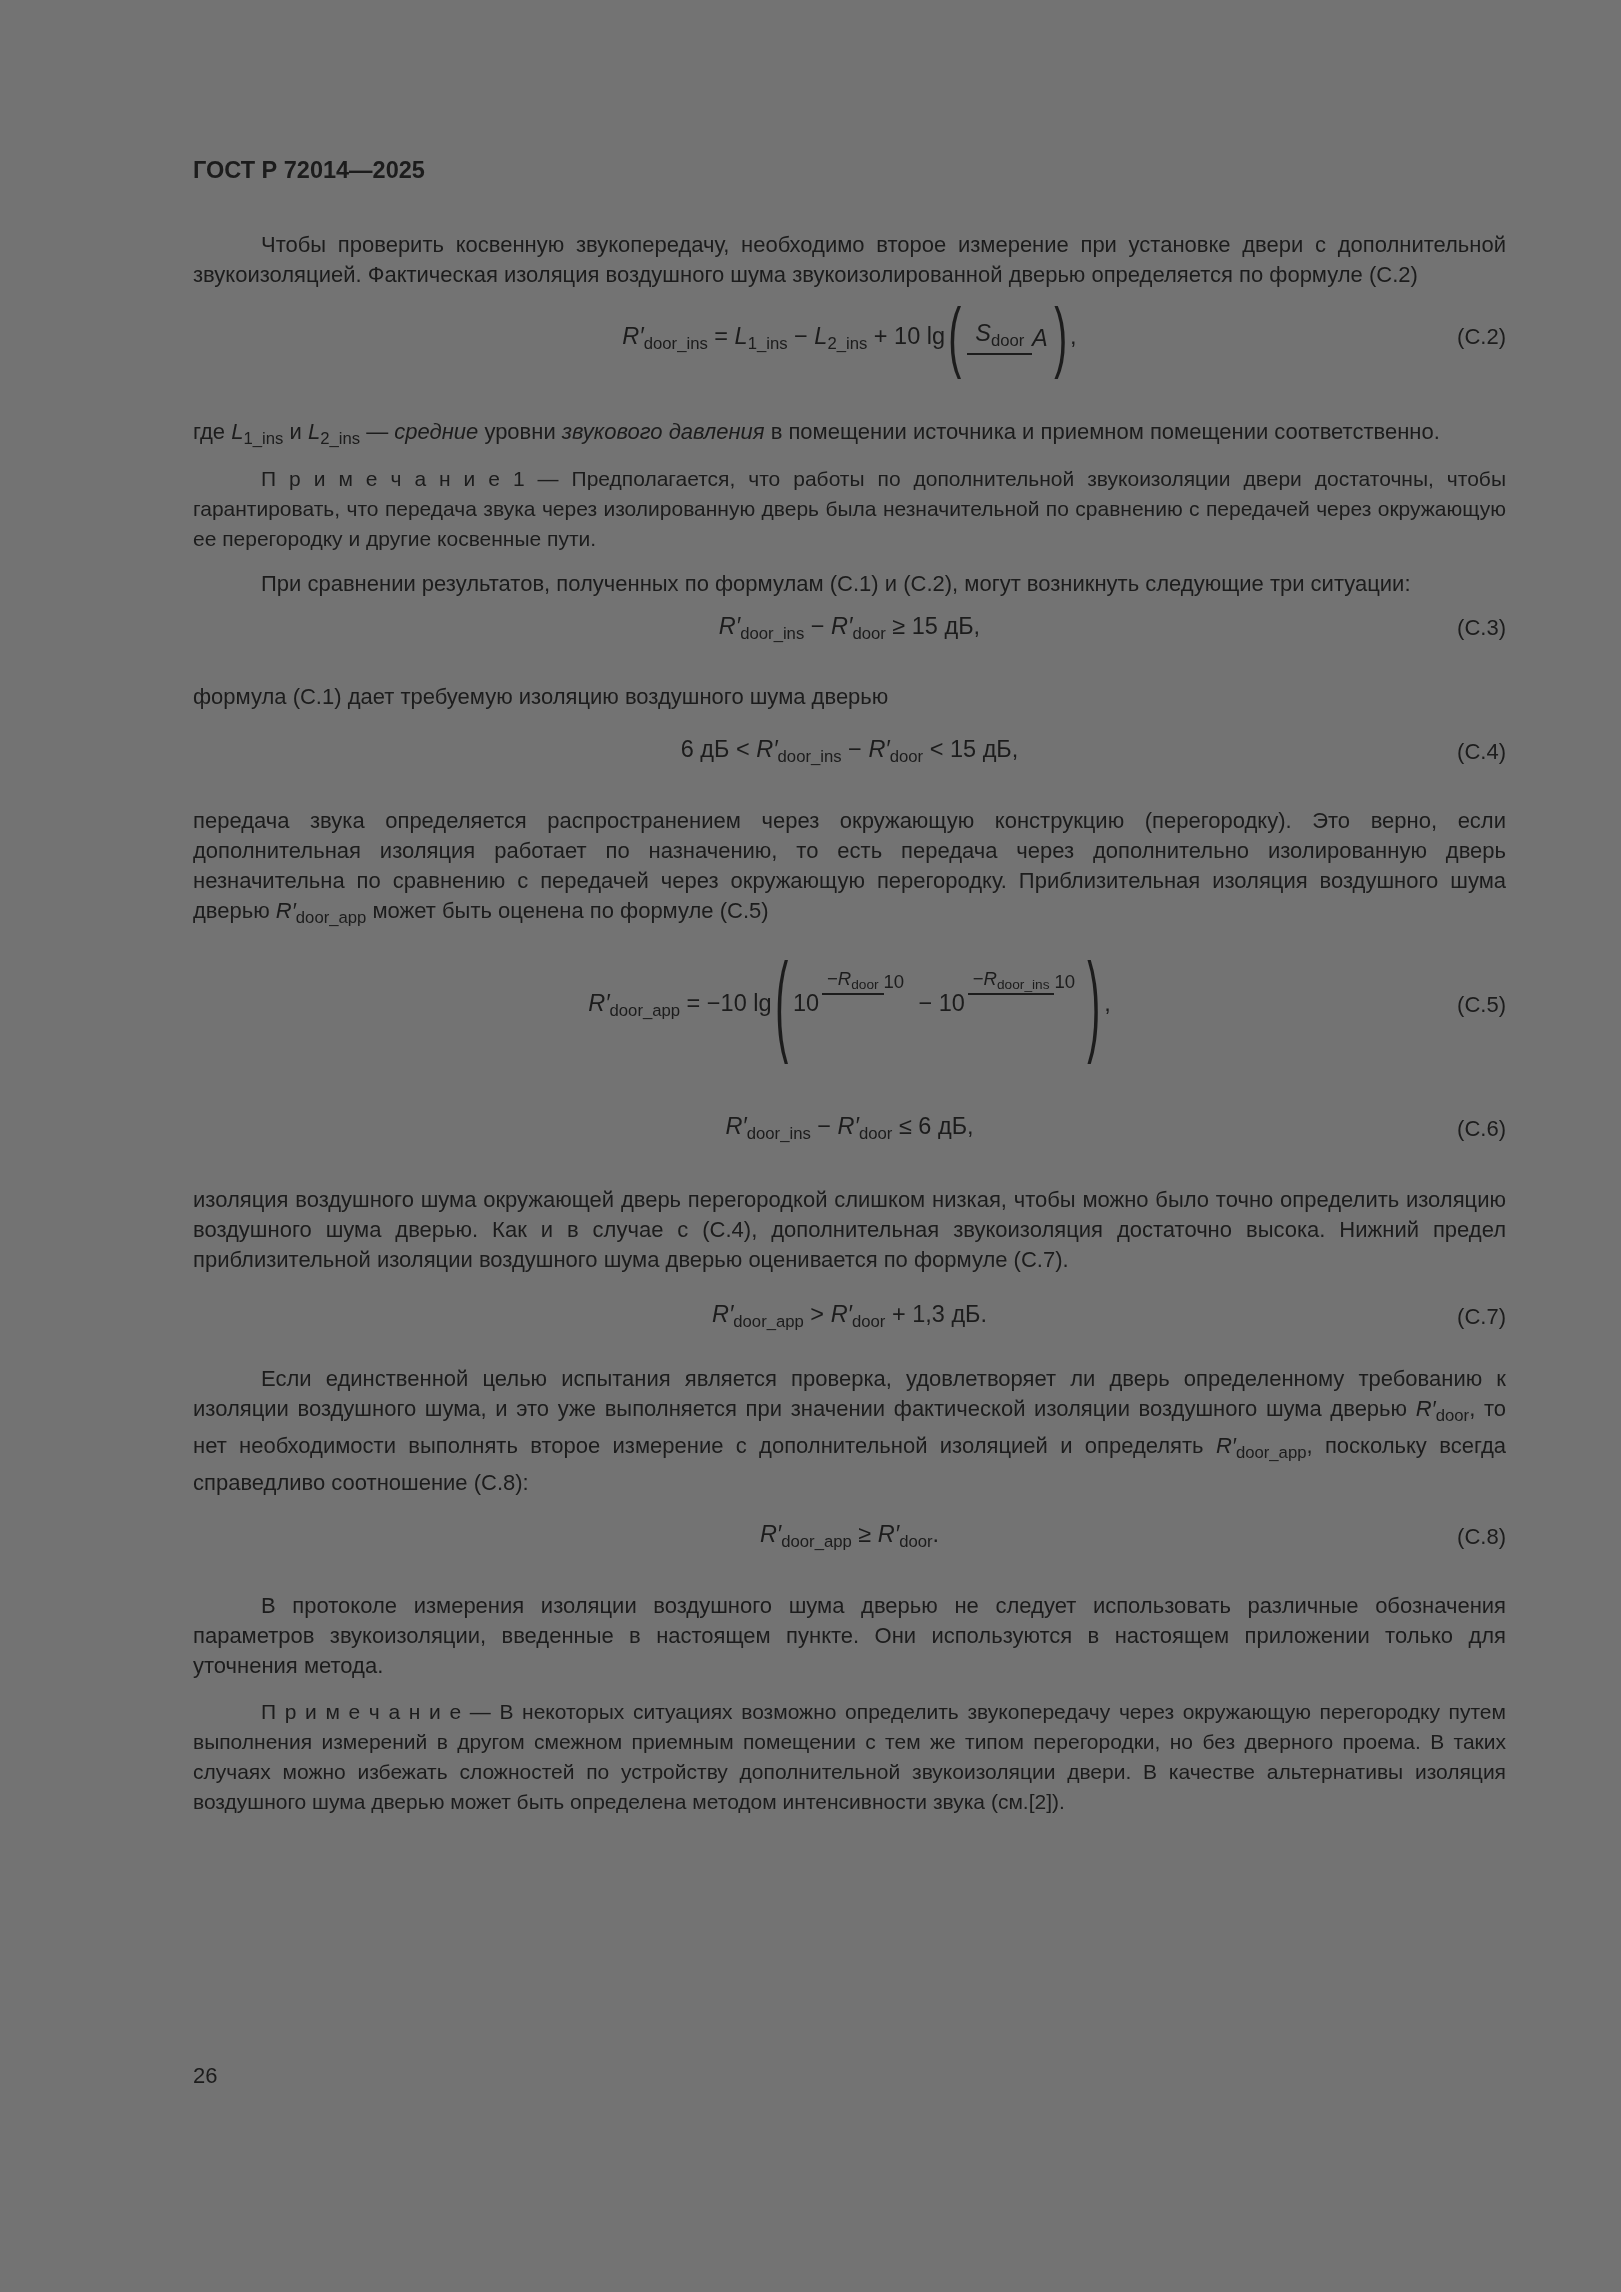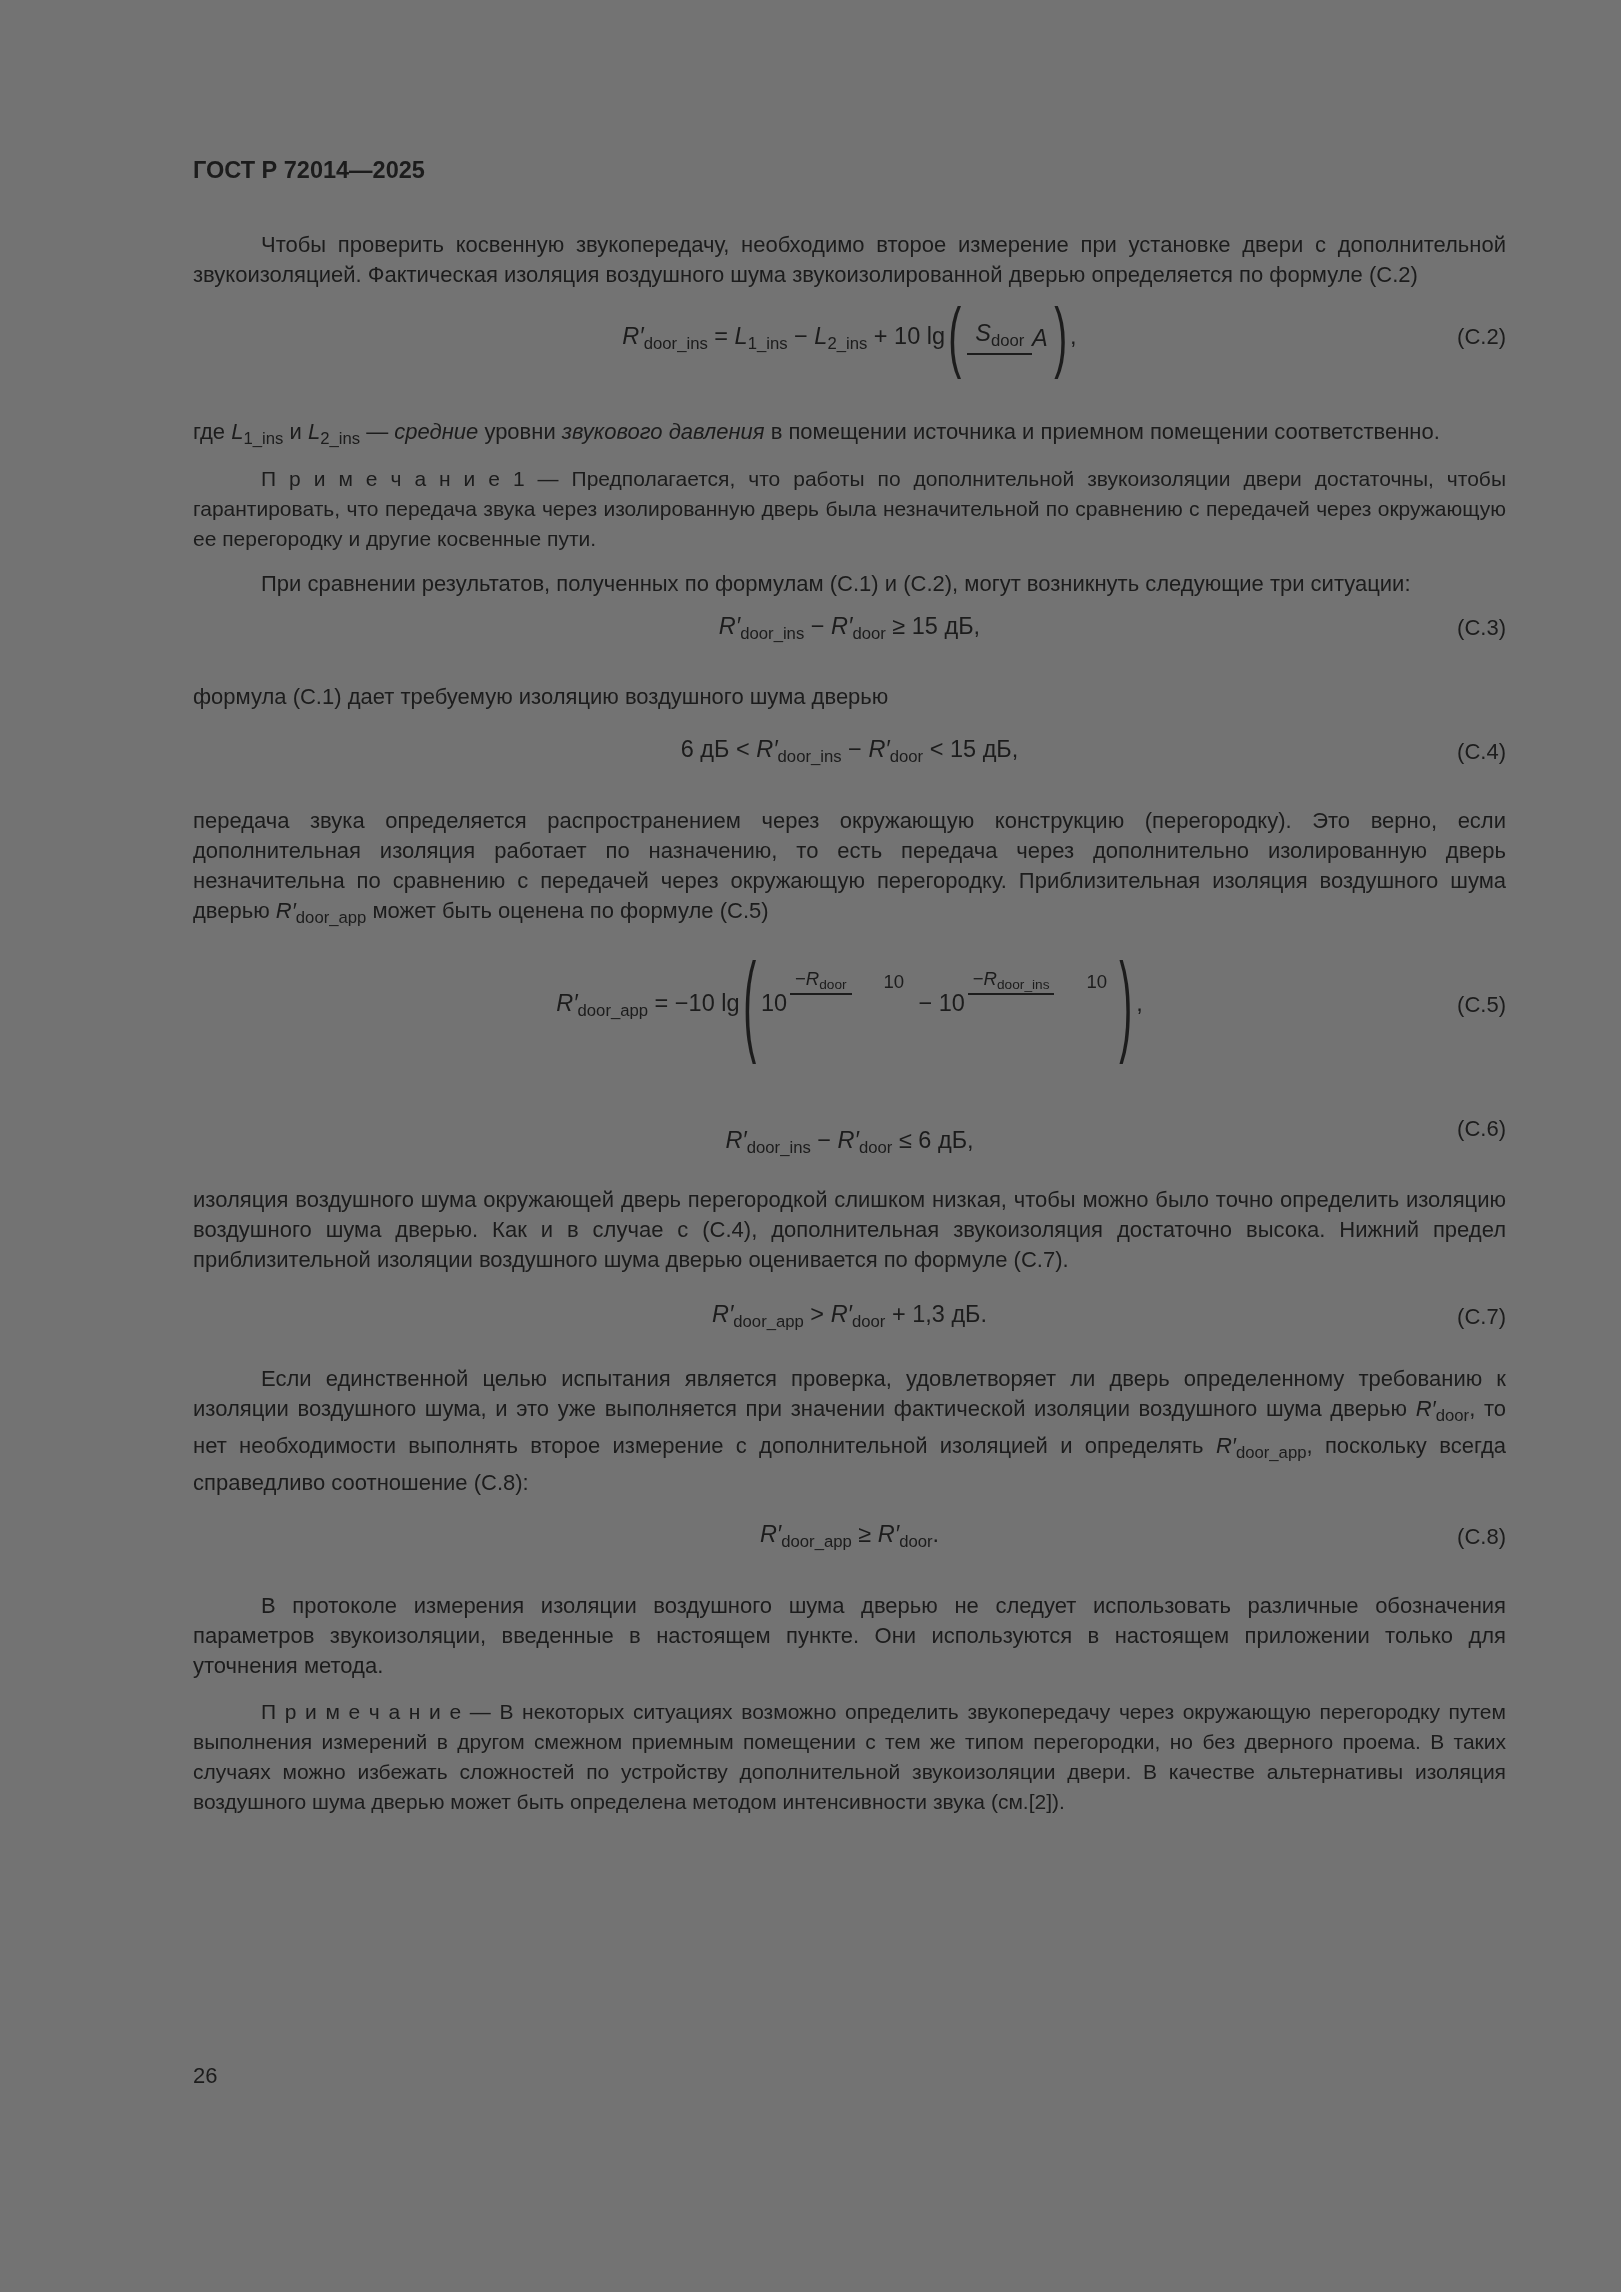--- a/index.html
+++ b/index.html
@@ -52,21 +52,21 @@
   .eqrow {
     position: relative;
     display: flex;
     align-items: center;
     justify-content: center;
   }
   .h-sm { height: 59px; }
   .h-c2 { height: 94px; }
   .h-c5 { height: 145px; margin-top: 0; }
   .mt-c4 { margin-top: 9.8px; }
-  .mt-c6 { margin-top: 21.6px; align-items: flex-end; }
+  .mt-c6 { margin-top: 21.6px; }
   .mt-c7 { margin-top: 11.8px; }
   .mt-c8 { margin-top: 9.8px; }
   .eqlabel {
     position: absolute;
     right: 0;
     top: 50%;
     transform: translateY(-50%);
     font-size: 22px;
   }
   .formula {
@@ -91,21 +91,20 @@
     border-bottom: 2px solid #1c1c1c;
     padding: 0 7.8px 2.9px 7.8px;
     text-align: center;
   }
   .frac .den { padding-top: 2px; }
   .frac.sup {
     font-size: 18.6px;
     position: relative;
     top: -23.5px;
     margin: 0 7.8px 0 2.9px;
-    gap: 32px;
   }
   .frac.sup .msub { font-size: 13.7px; vertical-align: -3.9px; }
   .frac.sup .num { padding: 0 4.9px 2px 4.9px; }
   .bp {
     display: inline-block;
     vertical-align: middle;
     font-weight: normal;
     transform-origin: 50% 50%;
   }
   .bp-lg { font-size: 41px; transform: scaleY(1.9) scaleX(0.95); margin: 0 2.9px; }

